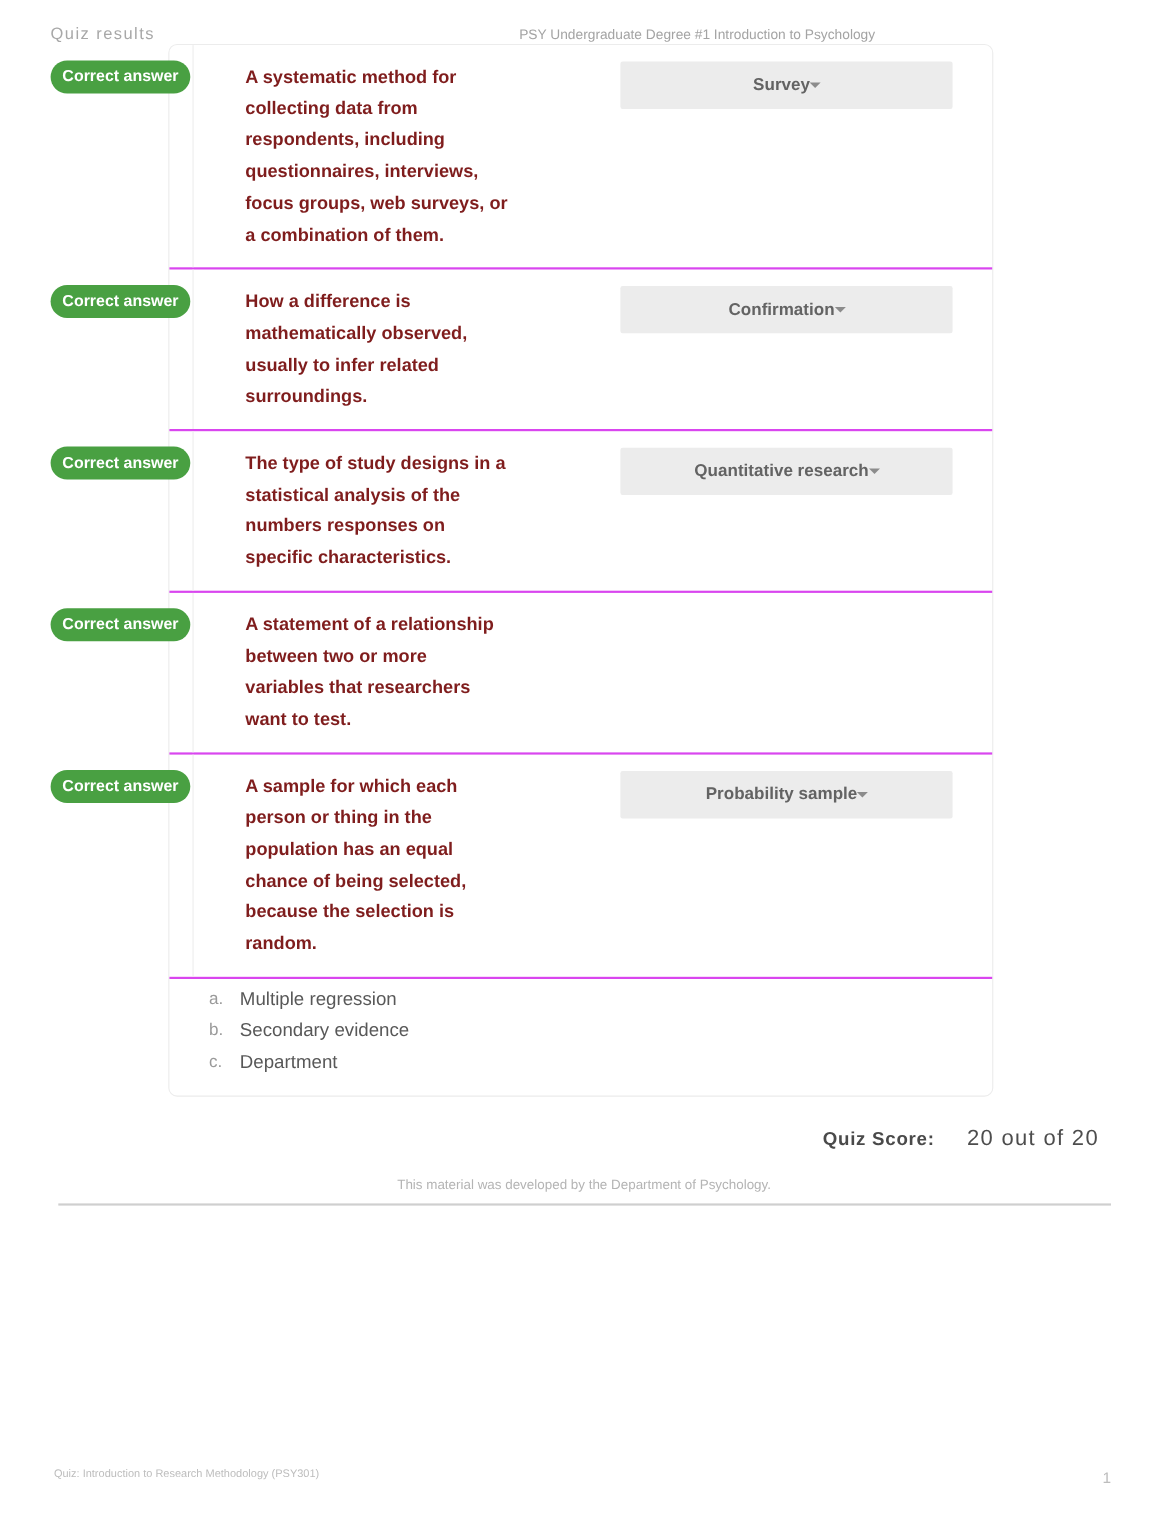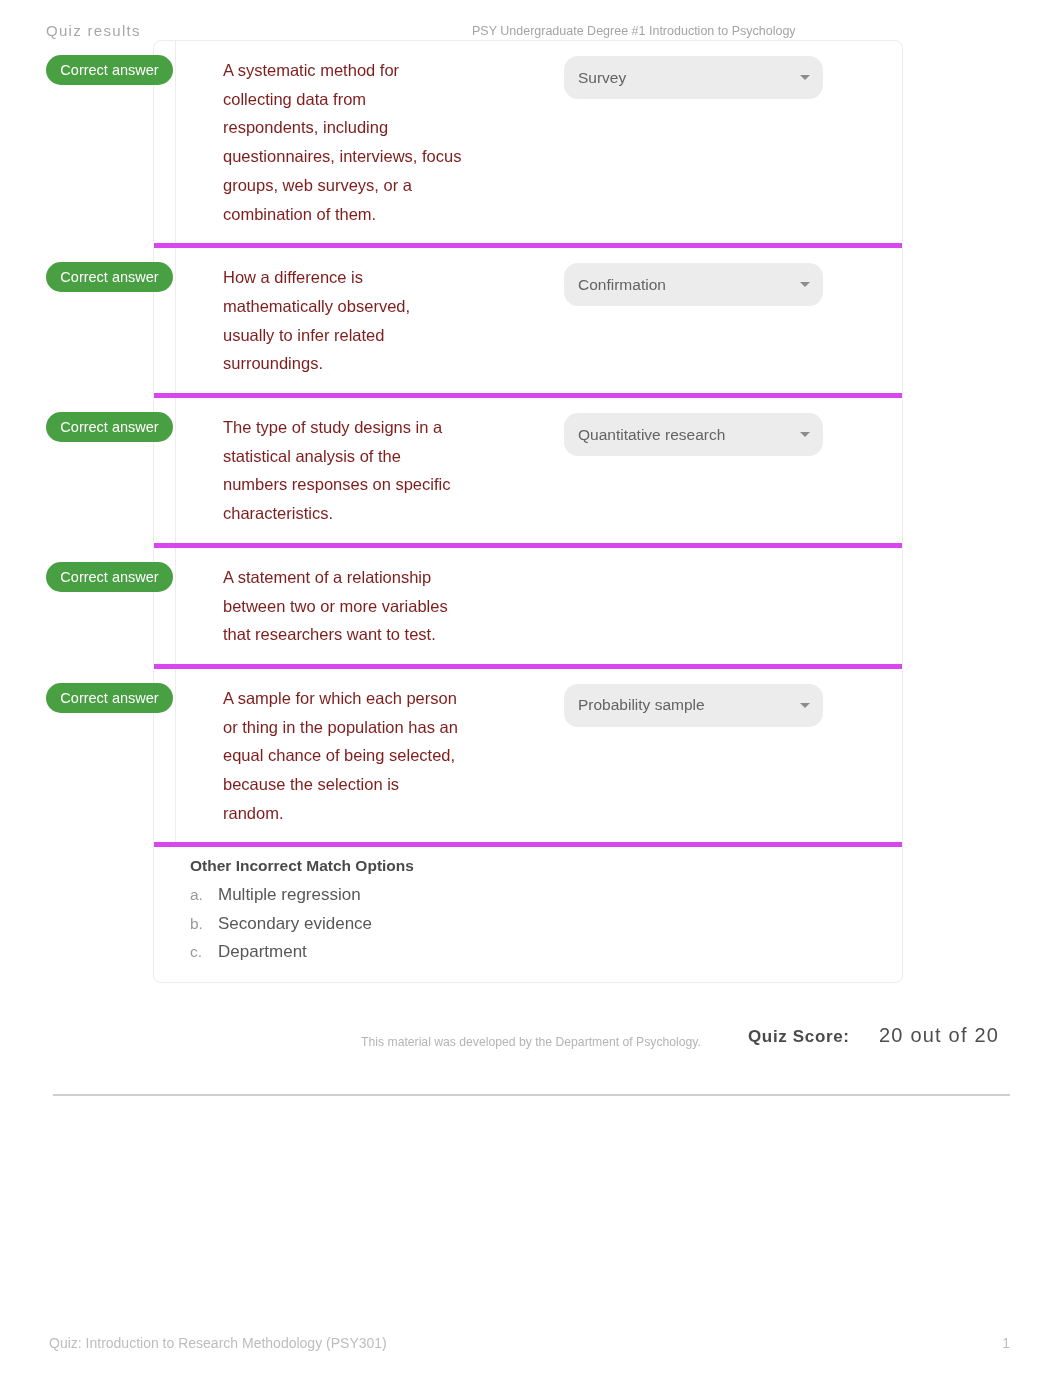--- a/index.html
+++ b/index.html
@@ -2,55 +2,55 @@
 <html><head>
 <meta charset="utf-8">
 <style>
   html,body{margin:0;padding:0;background:#fff;}
   body{font-family:"Liberation Sans",sans-serif;width:1062px;height:1377px;overflow:hidden;-webkit-font-smoothing:antialiased;}
   .page{position:relative;width:1062px;height:1377px;background:#ffffff;}
 
   .card{position:absolute;left:153px;top:40px;width:750px;
         background:#fff;border:1px solid #ececec;border-radius:8px;box-sizing:border-box;}
 
-  .qrow{position:relative;display:flex;border-bottom:5px solid #d946ef;}
+  .qrow{position:relative;display:flex;border-bottom:2px solid #d946ef;font-weight:bold;}
   .qrow:last-child{border-bottom:none;}
   .col-status{width:22px;position:relative;flex:none;}
   .col-q{width:335px;padding:15px 48px 15px 47px;box-sizing:border-box;
          font-size:16.5px;line-height:28.7px;color:#7f1d1d;}
   .col-a{flex:1;padding:15px 0 15px 0;box-sizing:border-box;}
 
   .badge{position:absolute;left:-108px;top:14px;width:127px;height:30px;
          background:#49A042;border-radius:15px;color:#fff;font-size:14.5px;
          display:flex;align-items:center;justify-content:center;}
 
   .vdiv{position:absolute;left:21px;top:0;bottom:0;width:1px;background:#ededed;}
 
-  .sel{width:259px;height:43px;background:#ececec;border-radius:14px;
+  .sel{width:302px;height:43px;background:#ececec;border-radius:2px;
        display:flex;align-items:center;padding:0 13px 0 14px;box-sizing:border-box;
-       font-size:15.5px;color:#636363;justify-content:space-between;margin-left:53px;}
+       font-size:15.5px;color:#636363;justify-content:center;margin-left:53px;}
   .caret{width:0;height:0;border-left:5px solid transparent;border-right:5px solid transparent;border-top:5.5px solid #8c8c8c;}
 
   .header{position:absolute;left:46px;top:22px;font-size:15px;color:#a8a8a8;letter-spacing:1.3px;}
   .header2{position:absolute;left:472px;top:24px;font-size:12.5px;color:#a4a4a4;}
 
   .mcq{padding:5px 20px 15px 36px;font-size:15.5px;line-height:28.6px;color:#555;}
   .mcq .mtitle{font-weight:bold;color:#4a4a4a;}
   .mcq .opt{color:#585858;display:flex;}
   .mcq .opt .letter{width:28px;flex:none;color:#9a9a9a;}
   .mcq .opt span:last-child{font-size:17px;}
 
   .score{position:absolute;left:748px;top:1024px;font-size:17px;color:#4a4a4a;font-weight:bold;letter-spacing:0.65px;}
   .scoreval{margin-left:24px;font-weight:normal;color:#4d4d4d;font-size:20px;letter-spacing:1.2px;}
 
   .foot-line{position:absolute;left:53px;right:52px;top:1094px;height:2px;background:#cfcfcf;}
-  .foot-txt{position:absolute;left:0;right:0;top:1035px;text-align:center;font-size:12.2px;color:#b4b4b4;}
+  .foot-txt{position:absolute;left:0;right:0;top:1070px;text-align:center;font-size:12.2px;color:#b4b4b4;}
   .foot-txt span{background:#fff;padding:0 10px;}
 
-  .pgfoot{position:absolute;left:49px;top:1335px;font-size:14px;color:#bdbdbd;}
+  .pgfoot{position:absolute;left:49px;top:1335px;font-size:10px;color:#bdbdbd;}
   .pgnum{position:absolute;right:52px;top:1335px;font-size:14px;color:#bdbdbd;}
 </style>
 </head>
 <body>
 
 <div class="page">
   <div class="header">Quiz results</div>
   <div class="header2">PSY Undergraduate Degree #1 Introduction to Psychology</div>
   <div class="card" id="card">
       <div class="qrow">
@@ -106,21 +106,20 @@
   </div>
   <div class="col-q">A sample for which each person or thing in the population has an equal chance of being selected, because the selection is random.</div>
   <div class="col-a">
     <div class="sel">
       <span>Probability sample</span>
       <span class="caret"></span>
     </div>
   </div>
 </div>
     <div class="mcq" id="mcq-block">
-      <div class="mtitle">Other Incorrect Match Options</div>
     <div class="opt">
   <span class="letter">a.</span>
   <span>Multiple regression</span>
 </div>
         <div class="opt">
   <span class="letter">b.</span>
   <span>Secondary evidence</span>
 </div>
         <div class="opt">
   <span class="letter">c.</span>

